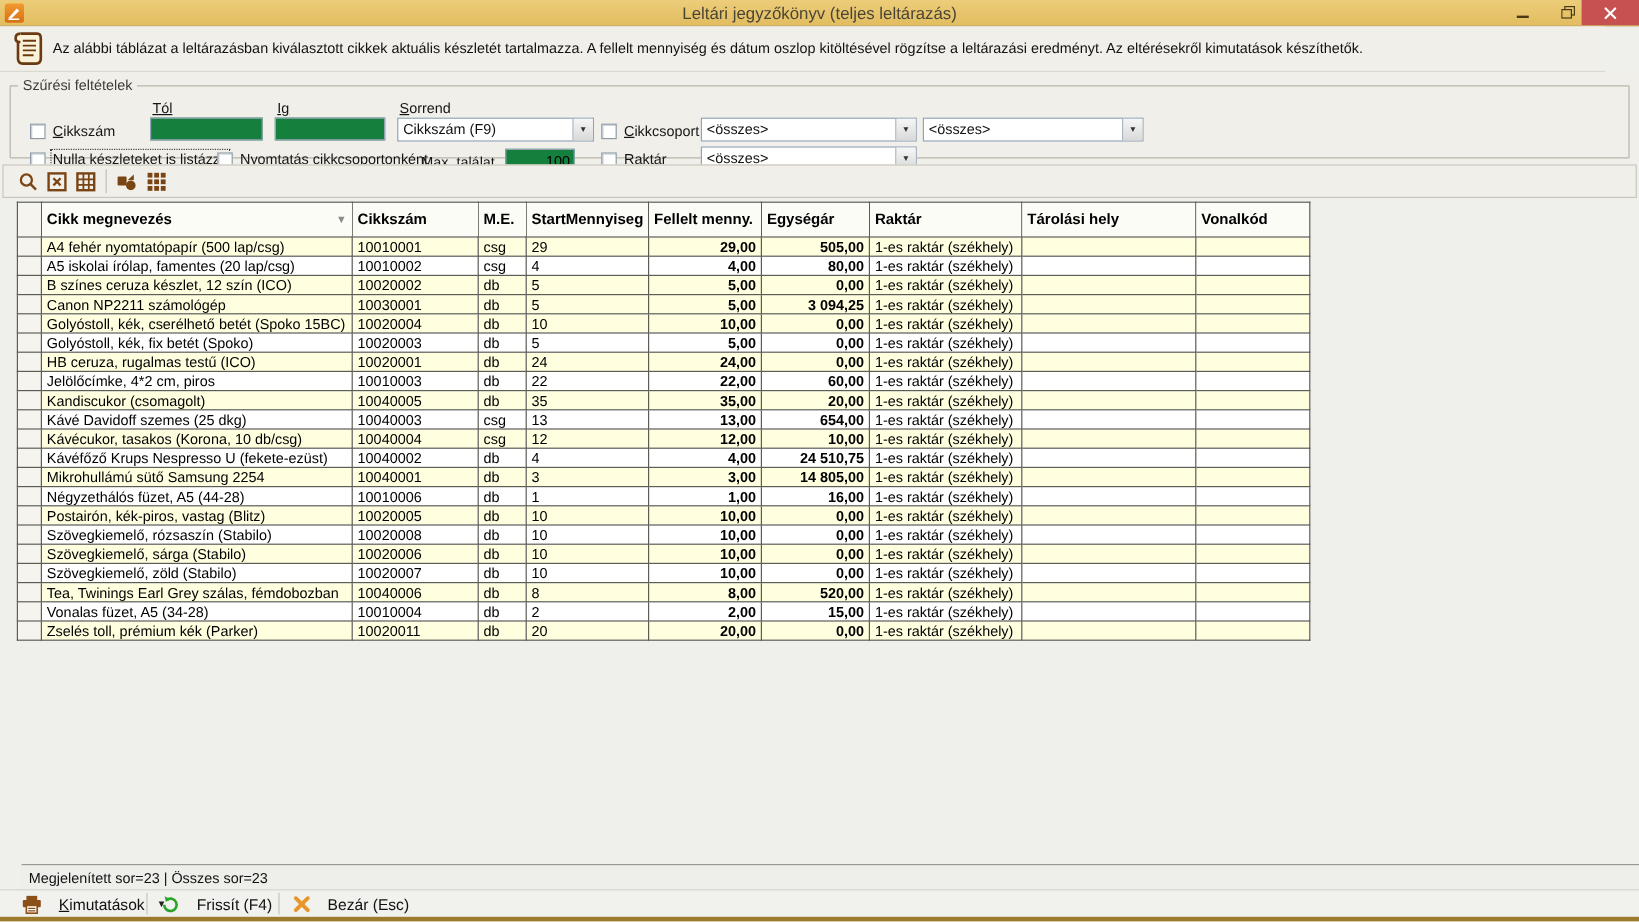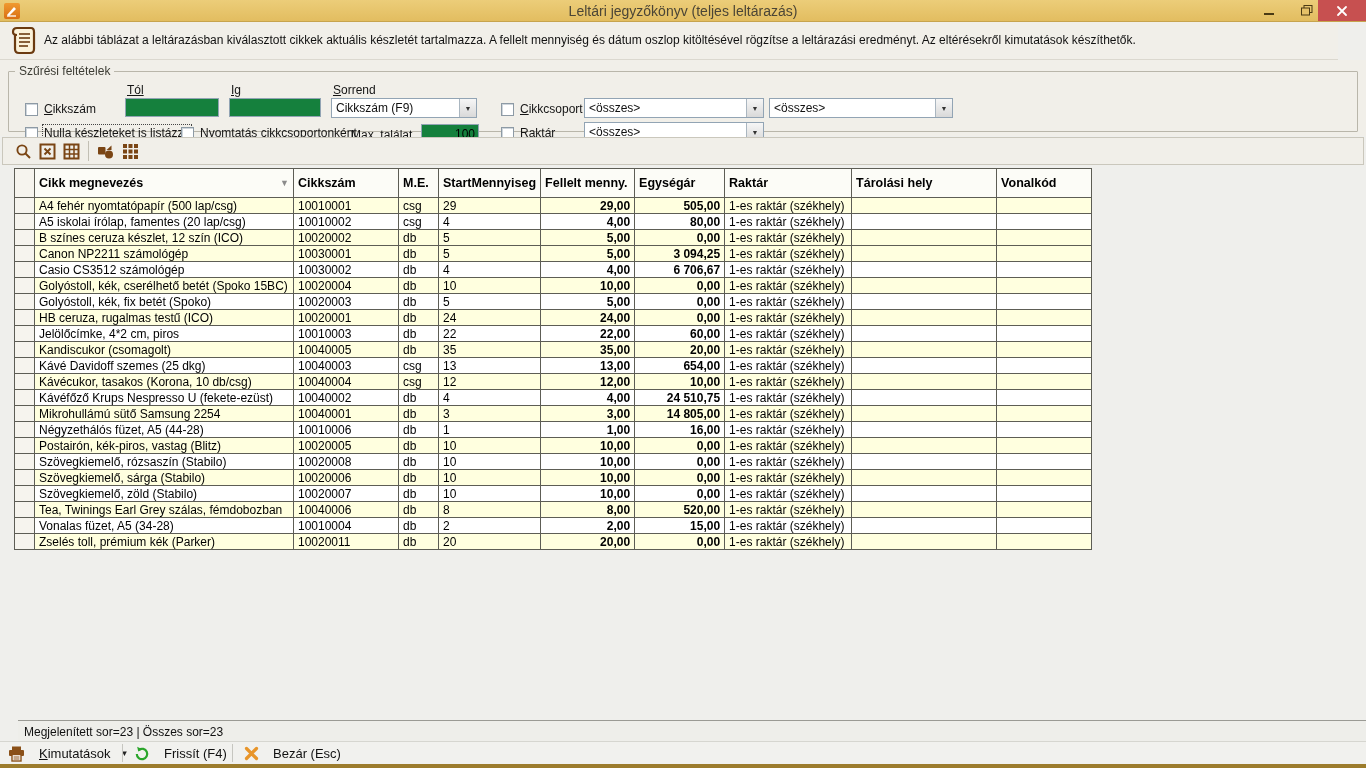--- a/index.html
+++ b/index.html
@@ -70,21 +70,21 @@
   .sort { position:absolute; right:4px; top:9px; font-size:9px; color:#8b8b8b; }
 
   
   .statusbar { position:absolute; left:18px; top:720px; width:1366px; height:21px;
     background:#eeeeea; border-top:1px solid #9a9a94; }
   .status-text { position:absolute; left:6px; top:4px; font-size:12px; color:#111; }
   .footer { position:absolute; left:0; top:741px; width:1366px; height:23px;
     background:#f1f1ee; border-top:1px solid #d6d6d0; }
   .fbtn { position:absolute; top:1px; height:21px; display:flex; align-items:center; gap:14px;
     font-size:13px; color:#111; padding:0 6px; cursor:default; }
-  .fbtn-kim { left:2px; }
+  .fbtn-kim { left:12px; }
   .fbtn-frissit { left:128px; }
   .fbtn-bezar { left:238px; }
   .fsep { position:absolute; top:2px; width:1px; height:18px; background:#c6c6c0; }
   .caret { font-size:8px; color:#222; margin-left:-4px; }
   .bottomstrip { position:absolute; left:0; top:764px; width:1366px; height:4px; background:#9c7c2c; }
 </style>
 </head>
 <body>
 
 <div class="root">
@@ -134,21 +134,21 @@
       <span class="cb" style="left:16px; top:25px;"></span>
       <span class="f-label" style="left:35px; top:24px;"><span></span><span class="ul">C</span><span>ikkszám</span></span>
 
       <span class="f-label-sm" style="left:118px; top:6px;"><span></span><span class="ul">Tól</span><span></span></span>
       <input class="tinput" style="left: 116px; top: 20px; width: 94px;" value="">
 
       <span class="f-label-sm" style="left:222px; top:6px;"><span></span><span class="ul">Ig</span><span></span></span>
       <input class="tinput" style="left: 220px; top: 20px; width: 92px;" value="">
 
       <span class="f-label-sm" style="left:324px; top:6px;"><span></span><span class="ul">S</span><span>orrend</span></span>
-      <div class="dd" style="left:322px; top:20px; width:146px;">
+      <div class="dd" style="left:322px; top:20px; width:164px;">
         <span class="dd-text">Cikkszám (F9)</span>
         <span class="dd-btn">▼</span>
       </div>
 
       <span class="cb" style="left:492px; top:25px;"></span>
       <span class="f-label" style="left:511px; top:24px;"><span></span><span class="ul">C</span><span>ikkcsoport</span></span>
       <div class="dd" style="left:575px; top:20px; width:180px;">
         <span class="dd-text">&lt;összes&gt;</span>
         <span class="dd-btn">▼</span>
       </div>
@@ -278,32 +278,20 @@
             <td class="col0">Canon NP2211 számológép</td>
             <td class="col1">10030001</td>
             <td class="col2">db</td>
             <td class="col3">5</td>
             <td class="col4">5,00</td>
             <td class="col5">3 094,25</td>
             <td class="col6">1-es raktár (székhely)</td>
             <td class="col7"></td>
             <td class="col8"></td>
           </tr>
-          <tr class="even">
-            <td class="rowsel"></td>
-            <td class="col0">Casio CS3512 számológép</td>
-            <td class="col1">10030002</td>
-            <td class="col2">db</td>
-            <td class="col3">4</td>
-            <td class="col4">4,00</td>
-            <td class="col5">6 706,67</td>
-            <td class="col6">1-es raktár (székhely)</td>
-            <td class="col7"></td>
-            <td class="col8"></td>
-          </tr>
           <tr class="odd">
             <td class="rowsel"></td>
             <td class="col0">Golyóstoll, kék, cserélhető betét (Spoko 15BC)</td>
             <td class="col1">10020004</td>
             <td class="col2">db</td>
             <td class="col3">10</td>
             <td class="col4">10,00</td>
             <td class="col5">0,00</td>
             <td class="col6">1-es raktár (székhely)</td>
             <td class="col7"></td>

